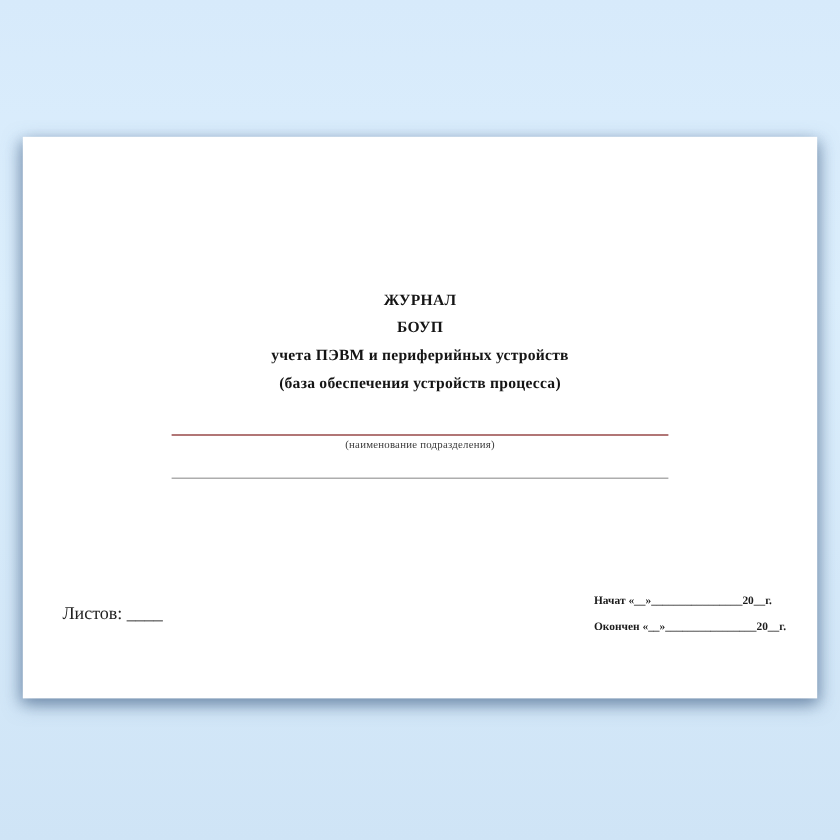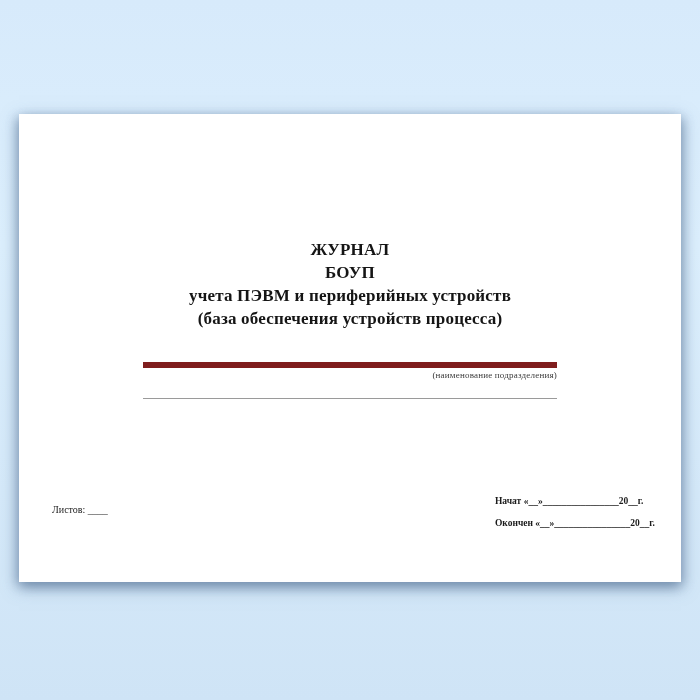--- a/index.html
+++ b/index.html
@@ -31,52 +31,52 @@
   }
   .title-block {
     position: absolute;
     top: 124px;
     left: 0;
     width: 100%;
     text-align: center;
     color: #151515;
   }
   .title-line {
-    font-size: 17px;
+    font-size: 13px;
     font-weight: bold;
     line-height: 23px;
     letter-spacing: 0.2px;
     white-space: nowrap;
   }
   .name-field {
     position: absolute;
     left: 124px;
     top: 248px;
     width: 414px;
-    border-top: 6px solid #7f1d1d;
-    text-align: right;
+    border-top: 1px solid #7f1d1d;
+    text-align: center;
   }
   .name-caption {
     margin-top: 2px;
     font-size: 9px;
     color: #3a3a3a;
     letter-spacing: 0.2px;
   }
   .name-line-2 {
     position: absolute;
     left: 124px;
     top: 284px;
     width: 414px;
     border-top: 1px solid #9a9a9a;
   }
   .sheets {
     position: absolute;
     left: 33px;
     top: 390px;
-    font-size: 10px;
+    font-size: 15px;
     color: #222222;
     white-space: nowrap;
     text-align: right;
   }
   .dates-block {
     position: absolute;
     top: 382px;
     right: 26px;
     font-size: 9.5px;
     font-weight: bold;

